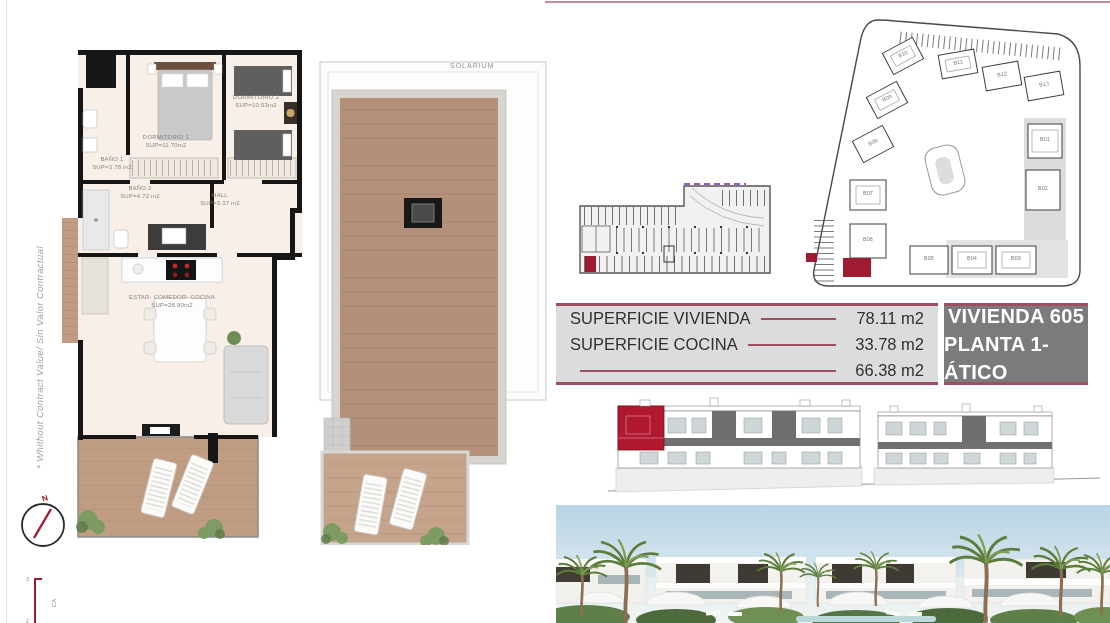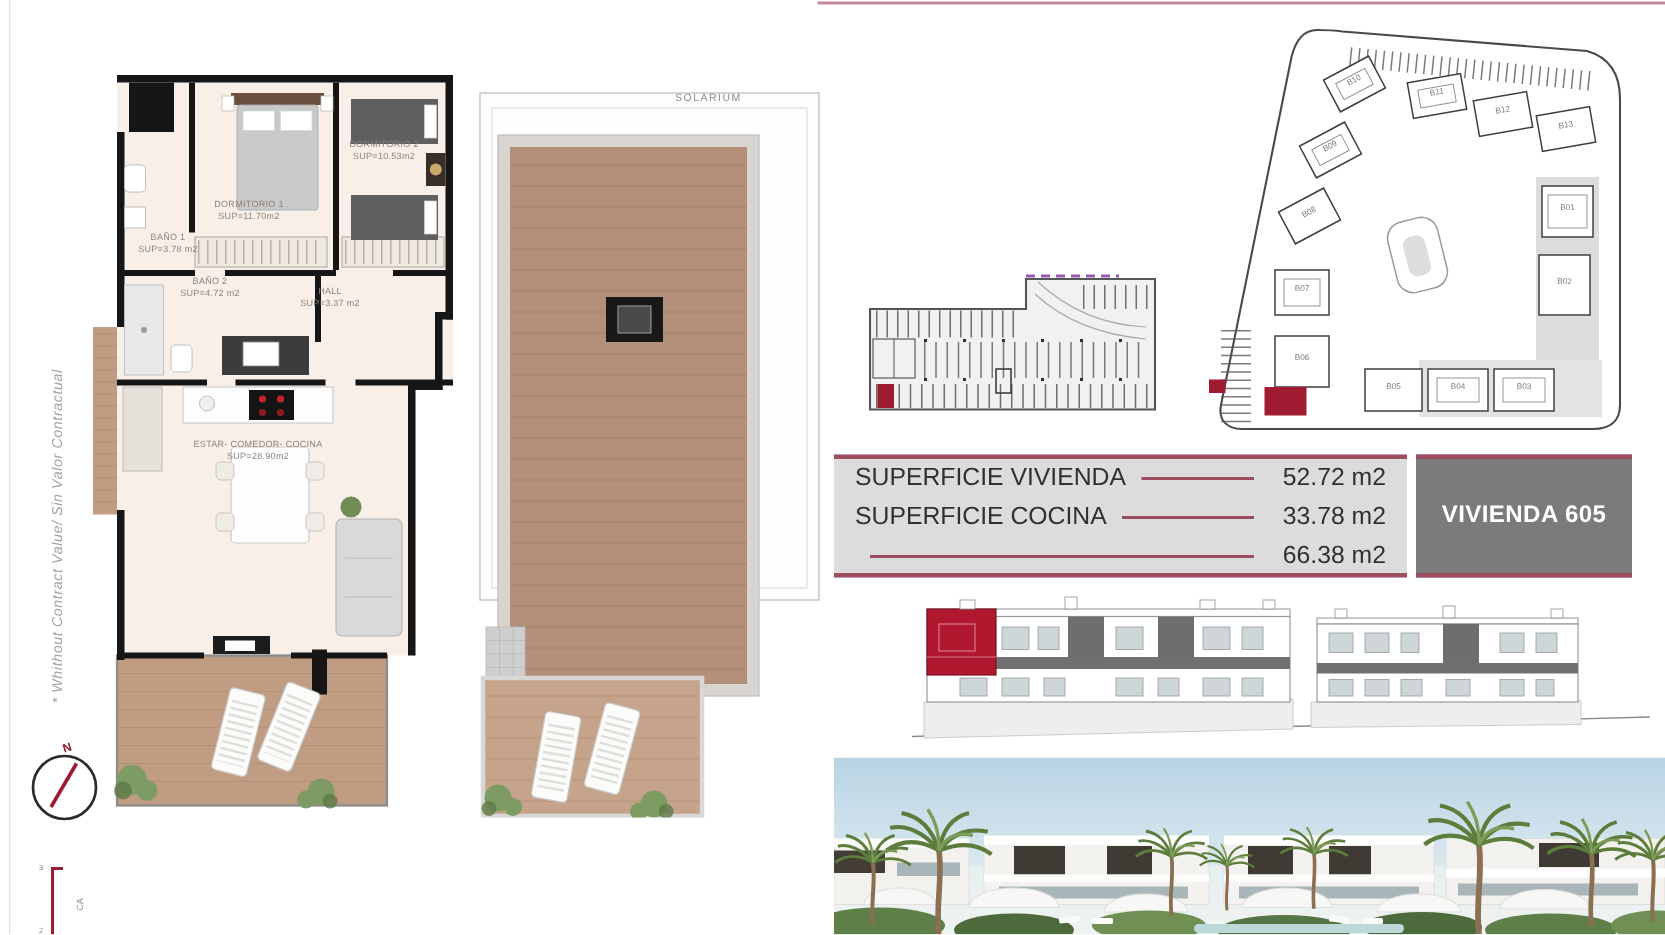--- a/index.html
+++ b/index.html
@@ -24,21 +24,21 @@
   .stable-panel{position:absolute;left:0;top:0;width:382px;height:82px;background:#dcdcdc;
       border-top:3px solid #9b4f60;border-bottom:3px solid #9b4f60;box-sizing:border-box;
       display:flex;flex-direction:column;justify-content:space-between;padding:0 14px;}
   .srow{display:flex;align-items:center;height:24px;font-size:16.5px;color:#303030;}
   .srow .lbl{white-space:nowrap;}
   .srow .leader{flex:1;border-top:2px solid #9b4f60;margin:2px 10px 0 10px;}
   .srow .val{width:78px;text-align:right;white-space:nowrap;}
   .unit-box{position:absolute;left:388px;top:0;width:144px;height:82px;background:#7b7b7b;
       border-top:3px solid #9b4f60;border-bottom:3px solid #9b4f60;box-sizing:border-box;
       display:flex;flex-direction:column;align-items:center;justify-content:center;
-      color:#ffffff;font-size:16px;font-weight:600;letter-spacing:.3px;line-height:1.4;}
+      color:#ffffff;font-size:20px;font-weight:600;letter-spacing:.3px;line-height:1.4;}
   
   .compass-n{position:absolute;left:28px;top:0px;font-size:8px;font-weight:bold;color:#8a1c2b;
       transform:rotate(-18deg);}
   
   .scale-bar{left:26px;top:576px;width:40px;height:47px;}
   .scale-bracket{position:absolute;left:8px;top:2px;width:6px;height:44px;
       border-left:2px solid #9e1b32;border-top:2px solid #9e1b32;border-bottom:2px solid #9e1b32;}
   .scale-num{position:absolute;font-size:5px;color:#8a8a8a;}
   .scale-cap{position:absolute;left:24px;top:24px;font-size:6px;color:#8a8a8a;
       transform:rotate(-90deg);}
@@ -361,34 +361,35 @@
     <span class="bldg-label" style="left:147px;top:51px;transform:rotate(-10deg);">B11</span>
     <span class="bldg-label" style="left:191px;top:63px;transform:rotate(-10deg);">B12</span>
     <span class="bldg-label" style="left:233px;top:73px;transform:rotate(-10deg);">B13</span>
   </div>
 
   <div class="abs stable">
     <div class="stable-panel">
       <div class="srow">
         <span class="lbl">SUPERFICIE VIVIENDA</span>
         <span class="leader"></span>
-        <span class="val">52.72 m2</span>
+        <span class="val">78.11 m2</span>
       </div>
       <div class="srow">
         <span class="lbl">SUPERFICIE COCINA</span>
         <span class="leader"></span>
         <span class="val">33.78 m2</span>
       </div>
       <div class="srow">
         <span class="leader"></span>
         <span class="val">66.38 m2</span>
       </div>
     </div>
     <div class="unit-box">
       <span>VIVIENDA 605</span>
+      <span>PLANTA 1- ÁTICO</span>
     </div>
   </div>
 
   <div class="abs" style="left:604px;top:392px;width:500px;height:105px;">
     <svg width="500" height="105" viewBox="0 0 500 105">
       <path d="M4,99 L496,86" stroke="#8a8a8a" stroke-width=".9" fill="none"></path>
       <polygon points="12,76 258,74 258,94 12,100" fill="#efeeec" stroke="#bdbdbd" stroke-width=".5"></polygon>
       <polygon points="270,76 450,75 450,91 270,93" fill="#efeeec" stroke="#bdbdbd" stroke-width=".5"></polygon>
 
       <rect x="14" y="14" width="242" height="5" fill="#ffffff" stroke="#9a9a9a" stroke-width=".7"></rect>

